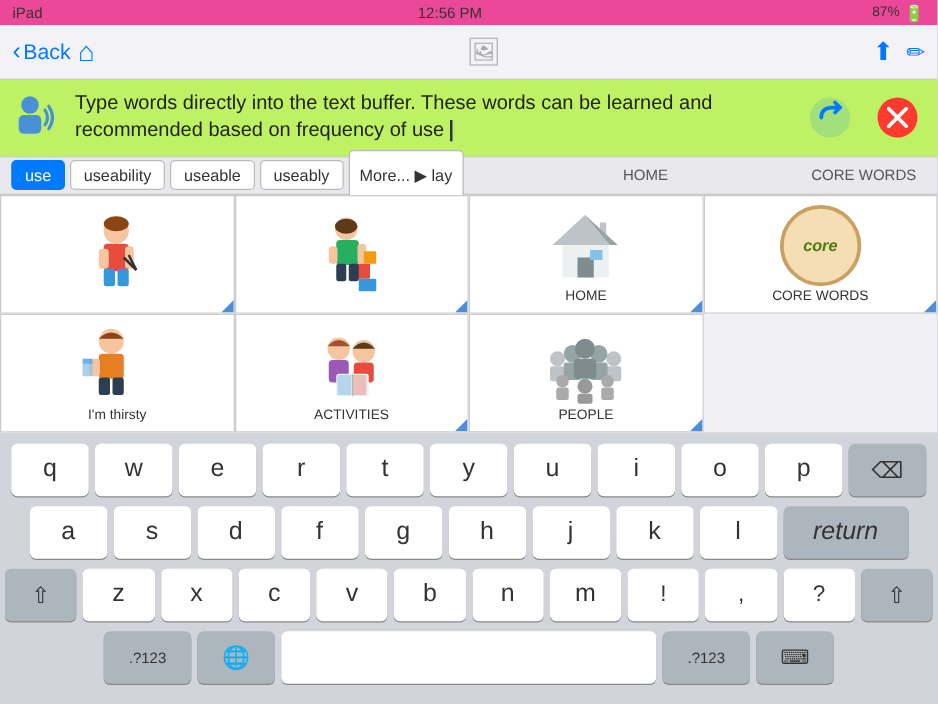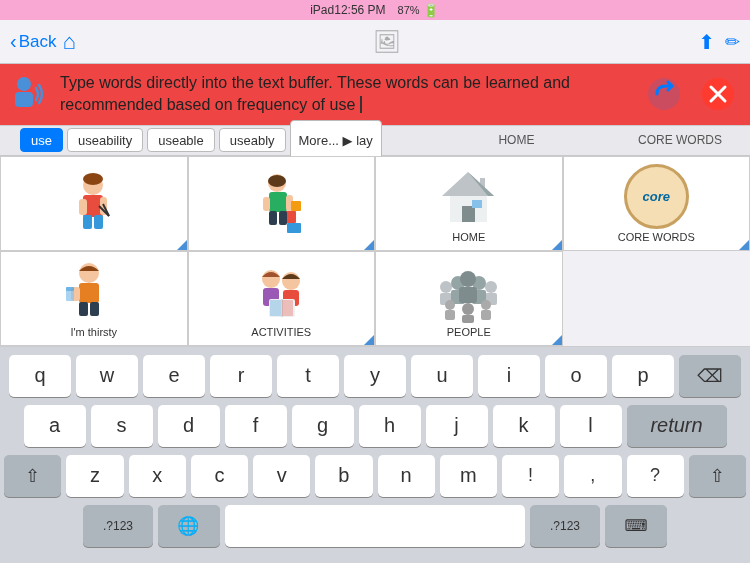--- a/index.html
+++ b/index.html
@@ -1,24 +1,24 @@
 <!DOCTYPE html>
 <html><head>
   <meta charset="utf-8">
   <style>
     * { box-sizing: border-box; margin: 0; padding: 0; }
     body { width: 750px; height: 563px; overflow: hidden; font-family: -apple-system, 'Helvetica Neue', Arial, sans-serif; background: #d1d5db; }
 
     
     #status-bar {
       height: 20px;
-      background: #f9a8d4;
-      display: flex;
-      align-items: center;
-      justify-content: center;
+      background: #ec4899;
+      display: flex;
+      align-items: center;
+      justify-content: space-between;
       padding: 0 10px;
       font-size: 12px;
       font-weight: 500;
     }
     #status-bar .left { color: #333; }
     #status-bar .center { color: #333; font-weight: 400; }
     #status-bar .right { display: flex; align-items: center; gap: 4px; color: #333; font-size: 11px; margin-left: 12px; }
 
     
     #nav-bar {
@@ -33,21 +33,21 @@
     #nav-bar .left { display: flex; align-items: center; gap: 6px; }
     #nav-bar .right { display: flex; align-items: center; gap: 10px; }
     .back-btn { display: flex; align-items: center; gap: 2px; color: #007aff; font-size: 17px; cursor: pointer; }
     .back-chevron { color: #007aff; font-size: 20px; }
     .home-icon-nav { color: #007aff; font-size: 22px; }
     .share-icon { color: #007aff; font-size: 20px; }
     .edit-icon { color: #007aff; font-size: 20px; }
 
     
     #text-buffer {
-      background: #ef4444;
+      background: #bef264;
       border-bottom: 1px solid #ccc;
       display: flex;
       align-items: center;
       padding: 8px 10px;
       min-height: 60px;
       gap: 10px;
     }
     #speaker-icon {
       width: 40px;
       height: 40px;
@@ -80,21 +80,21 @@
       cursor: pointer;
     }
 
     
     #autocomplete-bar {
       height: 30px;
       background: #e8e8ed;
       border-bottom: 1px solid #c8c8cc;
       display: flex;
       align-items: center;
-      padding: 0 20px;
+      padding: 0 9px;
       gap: 0;
     }
     .autocomplete-item {
       padding: 0 10px;
       height: 24px;
       display: flex;
       align-items: center;
       font-size: 13px;
       background: white;
       border: 1px solid #bbb;
@@ -172,21 +172,21 @@
       width: 65px;
       height: 65px;
       border-radius: 50%;
       background: #f5deb3;
       border: 3px solid #c8a060;
       display: flex;
       align-items: center;
       justify-content: center;
       font-size: 13px;
       font-weight: bold;
-      color: #0369a1;
+      color: #4d7c0f;
       font-style: italic;
     }
 
     
     #keyboard {
       background: #d1d5db;
       flex: 1;
       padding: 8px 4px 6px;
     }
     .key-row {

